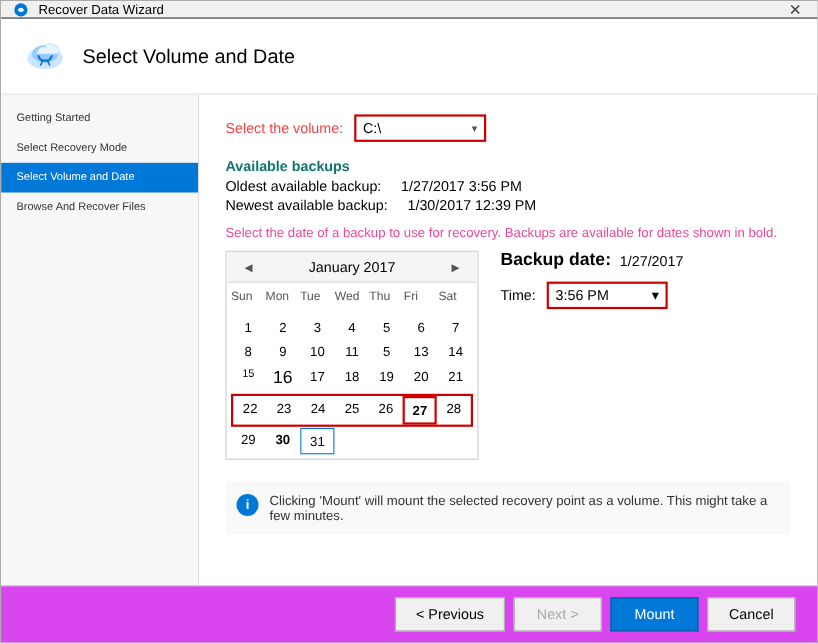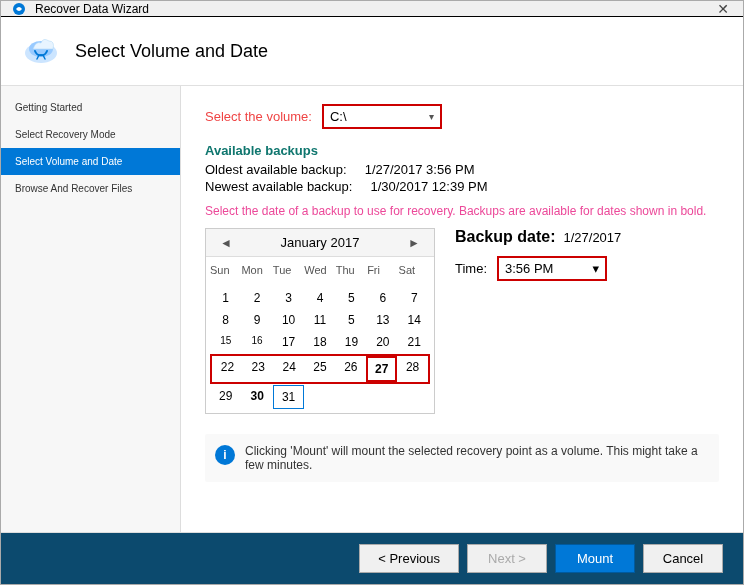--- a/index.html
+++ b/index.html
@@ -57,21 +57,21 @@
     .backup-date-label { font-size: 16px; font-weight: 600; }
     .backup-date-value { font-size: 13px; }
     .time-row { display: flex; align-items: center; gap: 10px; }
     .time-label { font-size: 13px; }
     .time-select { border: 2px solid #cc0000; background: #fff; padding: 3px 6px; font-size: 13px; width: 110px; display: flex; align-items: center; justify-content: space-between; cursor: pointer; }
     
     .info-section { display: flex; align-items: flex-start; gap: 10px; margin-top: 20px; padding: 10px; background: #f9f9f9; border-radius: 2px; }
     .info-icon { width: 20px; height: 20px; background: #0078d7; border-radius: 50%; color: #fff; display: flex; align-items: center; justify-content: center; font-size: 12px; font-weight: bold; flex-shrink: 0; margin-top: 1px; }
     .info-text { font-size: 12px; color: #333; }
     
-    .footer { display: flex; justify-content: flex-end; align-items: center; gap: 8px; padding: 10px 20px; border-top: 1px solid #ddd; background: #0c4a6e; height: 52px; }
+    .footer { display: flex; justify-content: flex-end; gap: 8px; padding: 10px 20px; border-top: 1px solid #ddd; background: #d946ef; height: 52px; }
     .btn { padding: 6px 18px; font-size: 13px; border: 1px solid #aaa; background: #f0f0f0; cursor: pointer; min-width: 80px; }
     .btn:disabled { color: #aaa; cursor: default; }
     .btn.primary { background: #0078d7; color: #fff; border-color: #005a9e; }
   </style>
 </head>
 <body>
 
 <div class="window">
 
   <div class="title-bar">
@@ -179,21 +179,21 @@
                   <span class="calendar-cell" style="text-align: center; padding: 4px 2px; font-size: 12px; cursor: pointer;">8</span>
                   <span class="calendar-cell" style="text-align: center; padding: 4px 2px; font-size: 12px; cursor: pointer;">9</span>
                   <span class="calendar-cell" style="text-align: center; padding: 4px 2px; font-size: 12px; cursor: pointer;">10</span>
                   <span class="calendar-cell" style="text-align: center; padding: 4px 2px; font-size: 12px; cursor: pointer;">11</span>
                   <span class="calendar-cell" style="text-align: center; padding: 4px 2px; font-size: 12px; cursor: pointer;">5</span>
                   <span class="calendar-cell" style="text-align: center; padding: 4px 2px; font-size: 12px; cursor: pointer;">13</span>
                   <span class="calendar-cell" style="text-align: center; padding: 4px 2px; font-size: 12px; cursor: pointer;">14</span>
                 </div>
                 <div style="display: grid; grid-template-columns: repeat(7, 1fr);">
                   <span class="calendar-cell" style="text-align: center; padding: 4px 2px; font-size: 10px; cursor: pointer;">15</span>
-                  <span class="calendar-cell" style="text-align: center; padding: 4px 2px; font-size: 10px; cursor: pointer;">16</span>
+                  <span class="calendar-cell" style="text-align: center; padding: 4px 2px; font-size: 16px; cursor: pointer;">16</span>
                   <span class="calendar-cell" style="text-align: center; padding: 4px 2px; font-size: 12px; cursor: pointer;">17</span>
                   <span class="calendar-cell" style="text-align: center; padding: 4px 2px; font-size: 12px; cursor: pointer;">18</span>
                   <span class="calendar-cell" style="text-align: center; padding: 4px 2px; font-size: 12px; cursor: pointer;">19</span>
                   <span class="calendar-cell" style="text-align: center; padding: 4px 2px; font-size: 12px; cursor: pointer;">20</span>
                   <span class="calendar-cell" style="text-align: center; padding: 4px 2px; font-size: 12px; cursor: pointer;">21</span>
                 </div>
                 <div style="display: grid; grid-template-columns: repeat(7, 1fr); border: 2px solid rgb(204, 0, 0); margin: 1px 0px;">
                   <span class="calendar-cell" style="text-align: center; padding: 4px 2px; font-size: 12px; cursor: pointer;">22</span>
                   <span class="calendar-cell" style="text-align: center; padding: 4px 2px; font-size: 12px; cursor: pointer;">23</span>
                   <span class="calendar-cell" style="text-align: center; padding: 4px 2px; font-size: 12px; cursor: pointer;">24</span>

